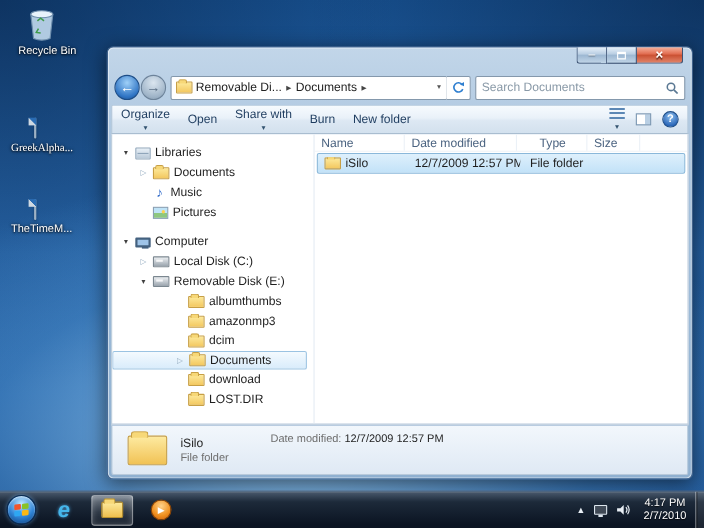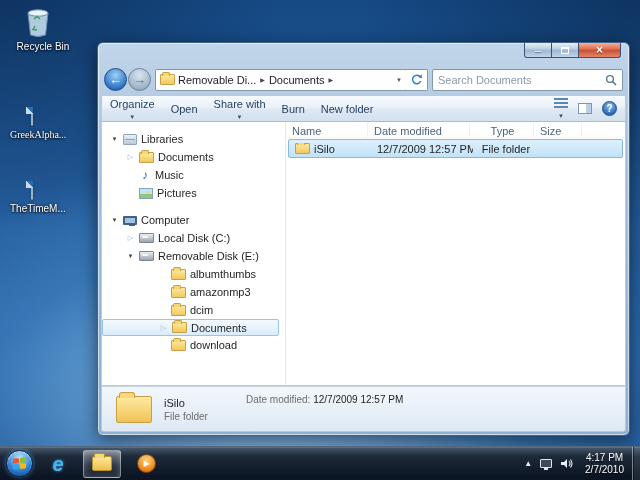--- a/index.html
+++ b/index.html
@@ -307,20 +307,25 @@
       <div class="ti lvl2 sel">
         <span class="exp closed">▷</span>
         <span class="ic folder"></span>
         <span>Documents</span>
       </div>
       <div class="ti lvl2">
         <span class="exp"></span>
         <span class="ic folder"></span>
         <span>download</span>
       </div>
+      <div class="ti lvl2">
+        <span class="exp"></span>
+        <span class="ic folder"></span>
+        <span>LOST.DIR</span>
+      </div>
     </div>
 
     <div class="filelist">
       <div class="lhead">
         <div class="hc w-name">Name</div>
         <div class="hc w-date">Date modified</div>
         <div class="hc w-type">Type</div>
         <div class="hc w-size">Size</div>
       </div>
       <div class="frow">

